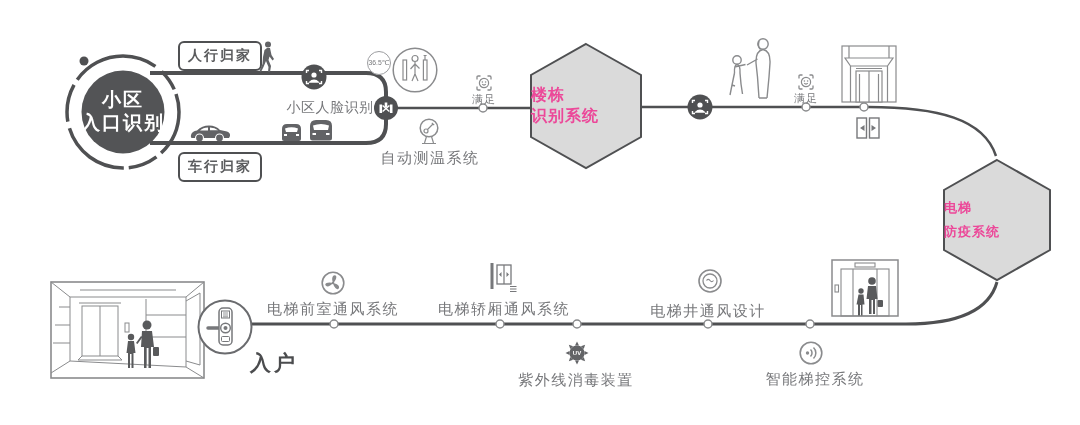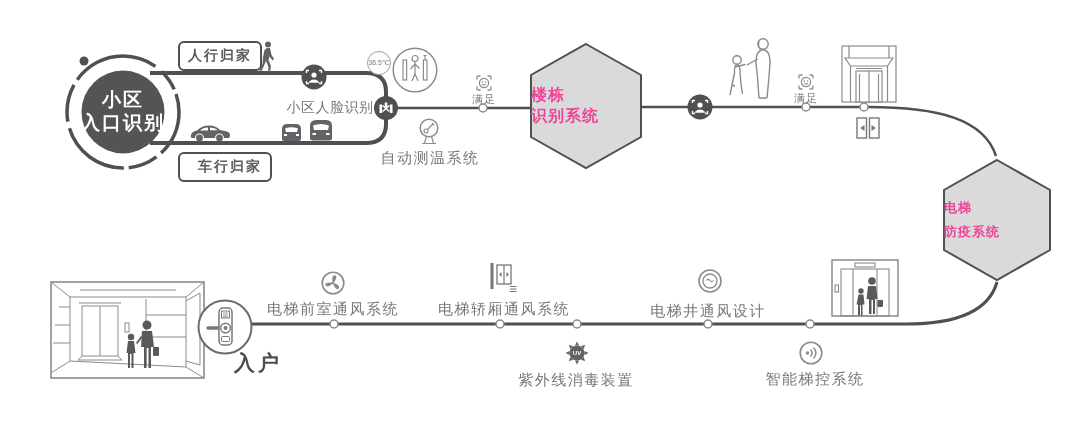--- a/index.html
+++ b/index.html
@@ -51,21 +51,21 @@
         <circle cx="810" cy="324" r="4"></circle>
     </g>
   </svg>
 
   <div class="circletxt" style="left:63px;top:88px;width:120px;">
     <div>小区</div>
     <div>入口识别</div>
   </div>
 
   <div class="branch" style="left:178px;top:41px;">人行归家</div>
-  <div class="branch" style="left:178px;top:152px;padding-left:10px;">车行归家</div>
+  <div class="branch" style="left:178px;top:152px;">车行归家</div>
 
   <svg class="abs" style="left:258px;top:41px;" width="18" height="32" viewBox="0 0 18 32">
     <g fill="#626366">
       <circle cx="10" cy="3.5" r="3"></circle>
       <path d="M9,7 L12,7 L13.5,14 L16,18 L14.5,19.5 L11.5,15.5 L10.5,19 L13,25 L12,31 L10,31 L10.5,26 L8,20 L5.5,26 L3,31 L1.5,30 L4.5,23 L5,16 L6.5,9 Z"></path>
     </g>
   </svg>
 
   <svg class="abs" style="left:188px;top:123px;" width="44" height="20" viewBox="0 0 44 20">
     <path fill="#626366" d="M3,12 Q4,8 9,7.5 Q14,2.5 21,2.5 Q28,2.5 32,7 L39,8.5 Q42.5,9.5 42,13 L41,15 H36 A4.5,4.5 0 0 0 27,15 H16 A4.5,4.5 0 0 0 7,15 H3.5 Q2.5,14 3,12 Z"></path>
@@ -214,21 +214,21 @@
   <svg class="abs" style="left:196px;top:298px;" width="58" height="58" viewBox="0 0 58 58">
     <circle cx="29" cy="29" r="26.5" fill="#fff" stroke="#6A6B6E" stroke-width="2"></circle>
     <path d="M12,30 H25" stroke="#77787B" stroke-width="3.5" stroke-linecap="round"></path>
     <rect x="23" y="10" width="13" height="37" rx="4" fill="#fff" stroke="#77787B" stroke-width="1.5"></rect>
     <rect x="25.5" y="13" width="8" height="7" fill="none" stroke="#77787B" stroke-width="1"></rect>
     <path d="M27,15 h5 M27,17 h5 M27,18.8 h5" stroke="#77787B" stroke-width="0.8"></path>
     <circle cx="29.5" cy="30" r="4.8" fill="none" stroke="#77787B" stroke-width="1.4"></circle>
     <circle cx="29.5" cy="30" r="2" fill="#77787B"></circle>
     <rect x="25.5" y="38.5" width="8" height="5" rx="1" fill="none" stroke="#77787B" stroke-width="1"></rect>
   </svg>
-  <div class="entrytxt" style="left:226px;top:349px;width:64px;">入户</div>
+  <div class="entrytxt" style="left:242px;top:349px;width:64px;">入户</div>
 
   <svg class="abs" style="left:321px;top:271px;" width="24" height="24" viewBox="0 0 24 24">
     <circle cx="12" cy="12" r="10.8" fill="#fff" stroke="#8A8B8D" stroke-width="1.6"></circle>
     <path fill="#8A8B8D" d="M12,12 C10,7 12,3.5 14.5,4.5 C16.5,5.5 14.5,10 12,12 Z"></path>
     <path fill="#8A8B8D" transform="rotate(120 12 12)" d="M12,12 C10,7 12,3.5 14.5,4.5 C16.5,5.5 14.5,10 12,12 Z"></path>
     <path fill="#8A8B8D" transform="rotate(240 12 12)" d="M12,12 C10,7 12,3.5 14.5,4.5 C16.5,5.5 14.5,10 12,12 Z"></path>
     <circle cx="12" cy="12" r="1.3" fill="#8A8B8D"></circle>
   </svg>
   <div class="lbl" style="left:262px;top:300px;width:142px;">电梯前室通风系统</div>
 

